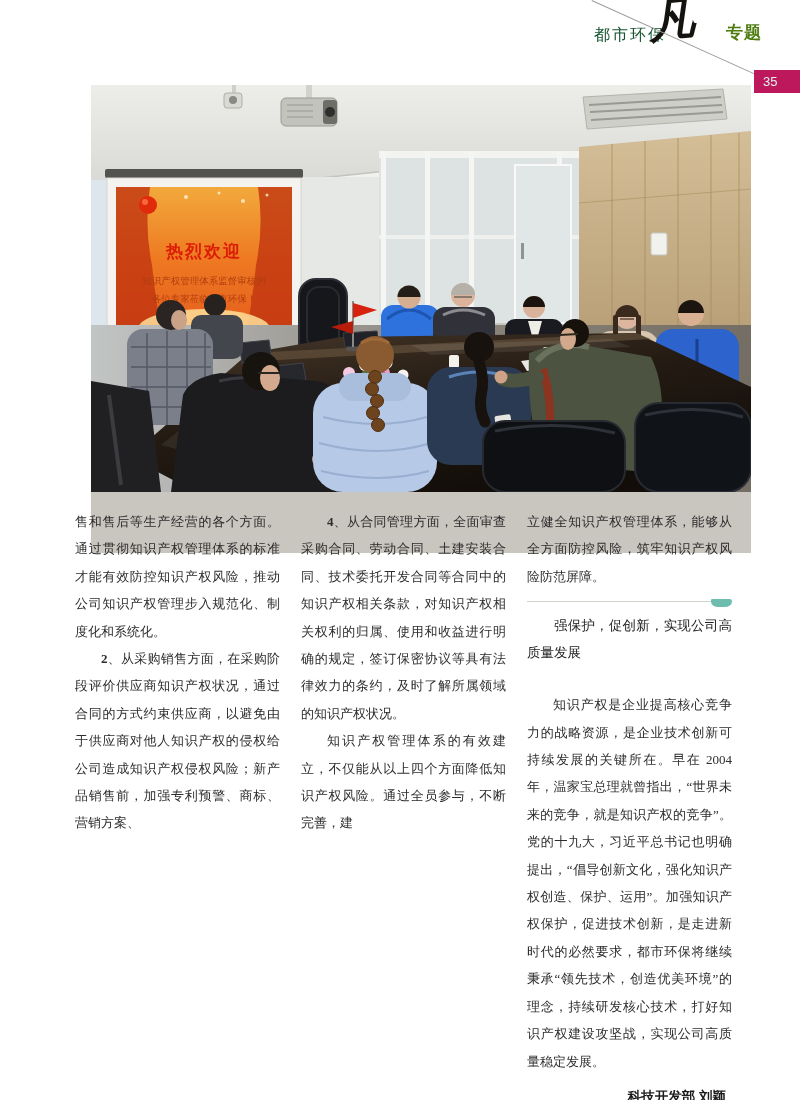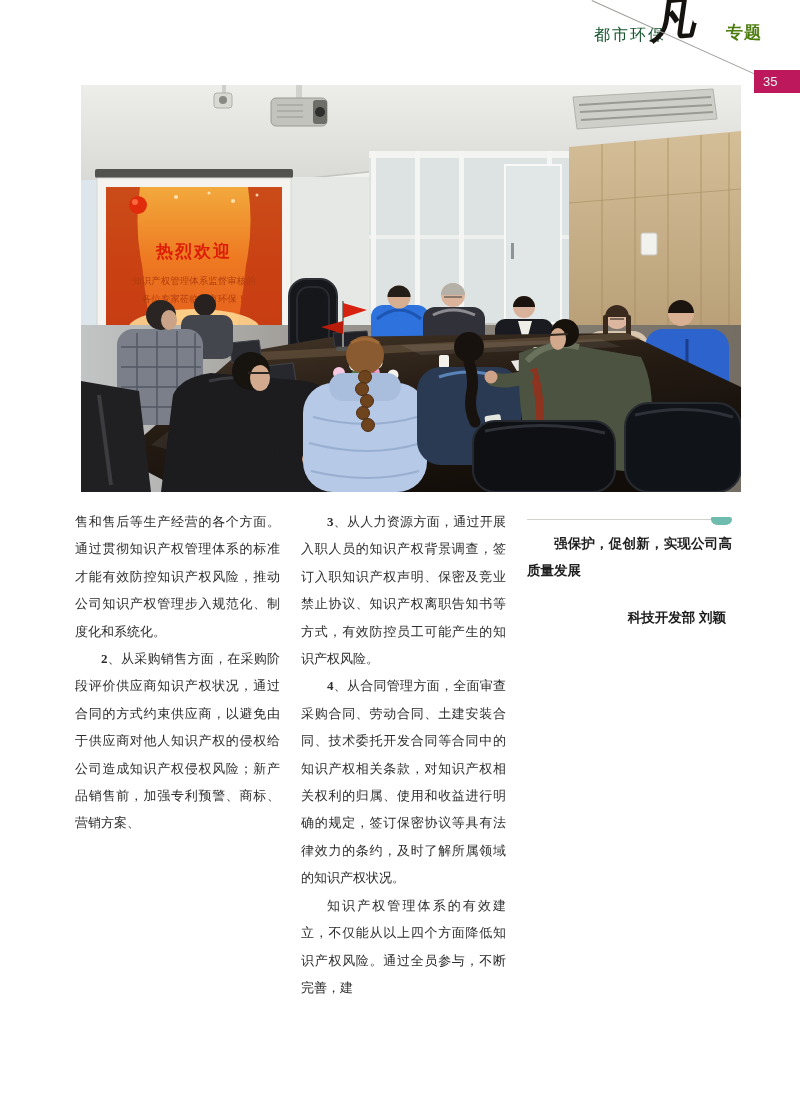--- a/index.html
+++ b/index.html
@@ -29,21 +29,21 @@
     font-family:"Liberation Sans","DejaVu Sans",sans-serif;letter-spacing:1px;
   }
   .page-num-box{
     position:absolute;left:754px;top:70px;width:64px;height:23px;background:#be185d;
     color:#e3f3ee;font-family:"Liberation Sans","DejaVu Sans",sans-serif;
     font-size:13px;line-height:23px;padding-left:9px;box-sizing:border-box;
   }
 
   
   .photo{
-    position:absolute;left:81px;top:85px;width:660px;height:407px;
+    position:absolute;left:91px;top:85px;width:660px;height:468px;
     background:#c9c5bf;overflow:hidden;
   }
   .photo svg{display:block;}
 
   
   .columns{
     position:absolute;left:75px;top:508px;width:657px;height:540px;
     display:flex;gap:21px;
   }
   .col{width:205px;flex:0 0 205px;}
@@ -53,21 +53,21 @@
     font-family:"Liberation Serif","DejaVu Serif",serif;
   }
   .indent{text-indent:2em;}
   .pnum{font-weight:bold;}
   .divider{position:relative;height:1px;background:#d2d2cc;margin:11px 0 1px 0;}
   .divider .leaf{
     position:absolute;right:0;top:-2px;width:21px;height:8px;background:#6dbcae;
     border-radius:2px 4px 12px 12px / 2px 4px 9px 9px;
   }
   .heading{
-    font-weight:bold;color:#1e1e1e;font-size:13.5px;line-height:27px;
+    font-weight:normal;color:#1e1e1e;font-size:13.5px;line-height:27px;
     font-family:"Liberation Sans","DejaVu Sans",sans-serif;
     text-align:justify;text-indent:2em;margin:10px 0 25px 0;
   }
   .byline{
     margin-top:13px;text-align:right;padding-right:6px;
     font-weight:bold;font-size:13.5px;color:#1c1c1c;
     font-family:"Liberation Sans","DejaVu Sans",sans-serif;
   }
 </style>
 </head>
@@ -332,27 +332,28 @@
   </div>
 
   <div class="columns">
 
     <div class="col">
       <p>售和售后等生产经营的各个方面。通过贯彻知识产权管理体系的标准才能有效防控知识产权风险，推动公司知识产权管理步入规范化、制度化和系统化。</p>
       <p class="indent"><span class="pnum">2</span><span>、从采购销售方面，在采购阶段评价供应商知识产权状况，通过合同的方式约束供应商，以避免由于供应商对他人知识产权的侵权给公司造成知识产权侵权风险；新产品销售前，加强专利预警、商标、营销方案、</span></p>
     </div>
 
     <div class="col">
-      <p class="indent"><span class="pnum">3</span><span>、从人力资源方面，通过开展入职人员的知识产权背景调查，签订入职知识产权声明、保密及竞业禁止协议、知识产权离职告知书等方式，有效防控员工可能产生的知识产权风险。</span></p>
       <p class="indent"><span class="pnum">4</span><span>、从合同管理方面，全面审查采购合同、劳动合同、土建安装合同、技术委托开发合同等合同中的知识产权相关条款，对知识产权相关权利的归属、使用和收益进行明确的规定，签订保密协议等具有法律效力的条约，及时了解所属领域的知识产权状况。</span></p>
       <p class="indent">知识产权管理体系的有效建立，不仅能从以上四个方面降低知识产权风险。通过全员参与，不断完善，建</p>
     </div>
 
     <div class="col">
+      <p>立健全知识产权管理体系，能够从全方面防控风险，筑牢知识产权风险防范屏障。</p>
       <div class="divider">
           <span class="leaf"></span>
         </div>
       <div class="heading">强保护，促创新，实现公司高质量发展</div>
+      <p class="indent">知识产权是企业提高核心竞争力的战略资源，是企业技术创新可持续发展的关键所在。早在 2004 年，温家宝总理就曾指出，“世界未来的竞争，就是知识产权的竞争”。党的十九大，习近平总书记也明确提出，“倡导创新文化，强化知识产权创造、保护、运用”。加强知识产权保护，促进技术创新，是走进新时代的必然要求，都市环保将继续秉承“领先技术，创造优美环境”的理念，持续研发核心技术，打好知识产权建设攻坚战，实现公司高质量稳定发展。</p>
       <div class="byline">科技开发部 刘颖</div>
     </div>
 
   </div>
 </div>
 
 </body></html>

